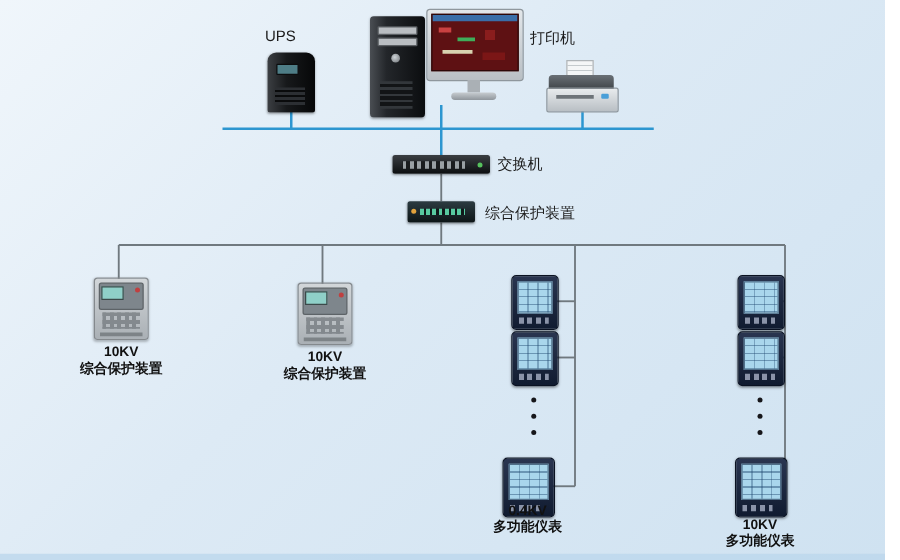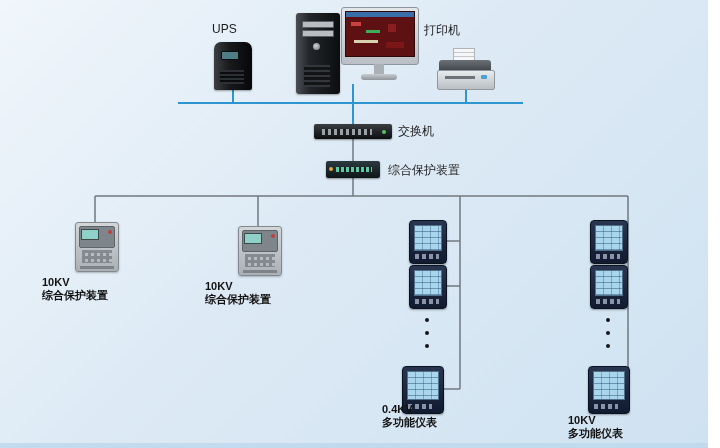--- a/index.html
+++ b/index.html
@@ -6,21 +6,21 @@
   .canvas{
     position:relative;width:708px;height:448px;overflow:hidden;
     font-family:"Liberation Sans","DejaVu Sans",sans-serif;
     background:linear-gradient(135deg,#f0f6fb 0%,#ddeaf5 45%,#cfe2f1 100%);
   }
   .canvas::after{content:"";position:absolute;left:0;bottom:0;width:100%;height:5px;
     background:#bcd7ec;opacity:.8;}
   .wires{position:absolute;left:0;top:0;pointer-events:none;}
 
   .lbl{position:absolute;color:#1c1c1c;font-size:12px;white-space:nowrap;}
-  .group-label{position:absolute;color:#111;font-weight:bold;
+  .group-label{position:absolute;text-align:center;color:#111;font-weight:bold;
     font-size:11px;line-height:13px;}
 
   
   .ups{position:absolute;left:214px;top:42px;width:38px;height:48px;
     background:linear-gradient(90deg,#3c3f43 0%,#17191b 40%,#060708 100%);
     border-radius:7px 7px 2px 2px;box-shadow:0 1px 2px rgba(0,0,0,.35);}
   .ups .disp{position:absolute;left:7px;top:9px;width:16px;height:7px;
     background:#4e7d86;border:1px solid #0c0d0e;border-radius:1px;}
   .ups .slats{position:absolute;left:6px;bottom:6px;width:24px;height:14px;
     background:repeating-linear-gradient(180deg,#2c2f33 0 2px,#0a0b0c 2px 4px);}

